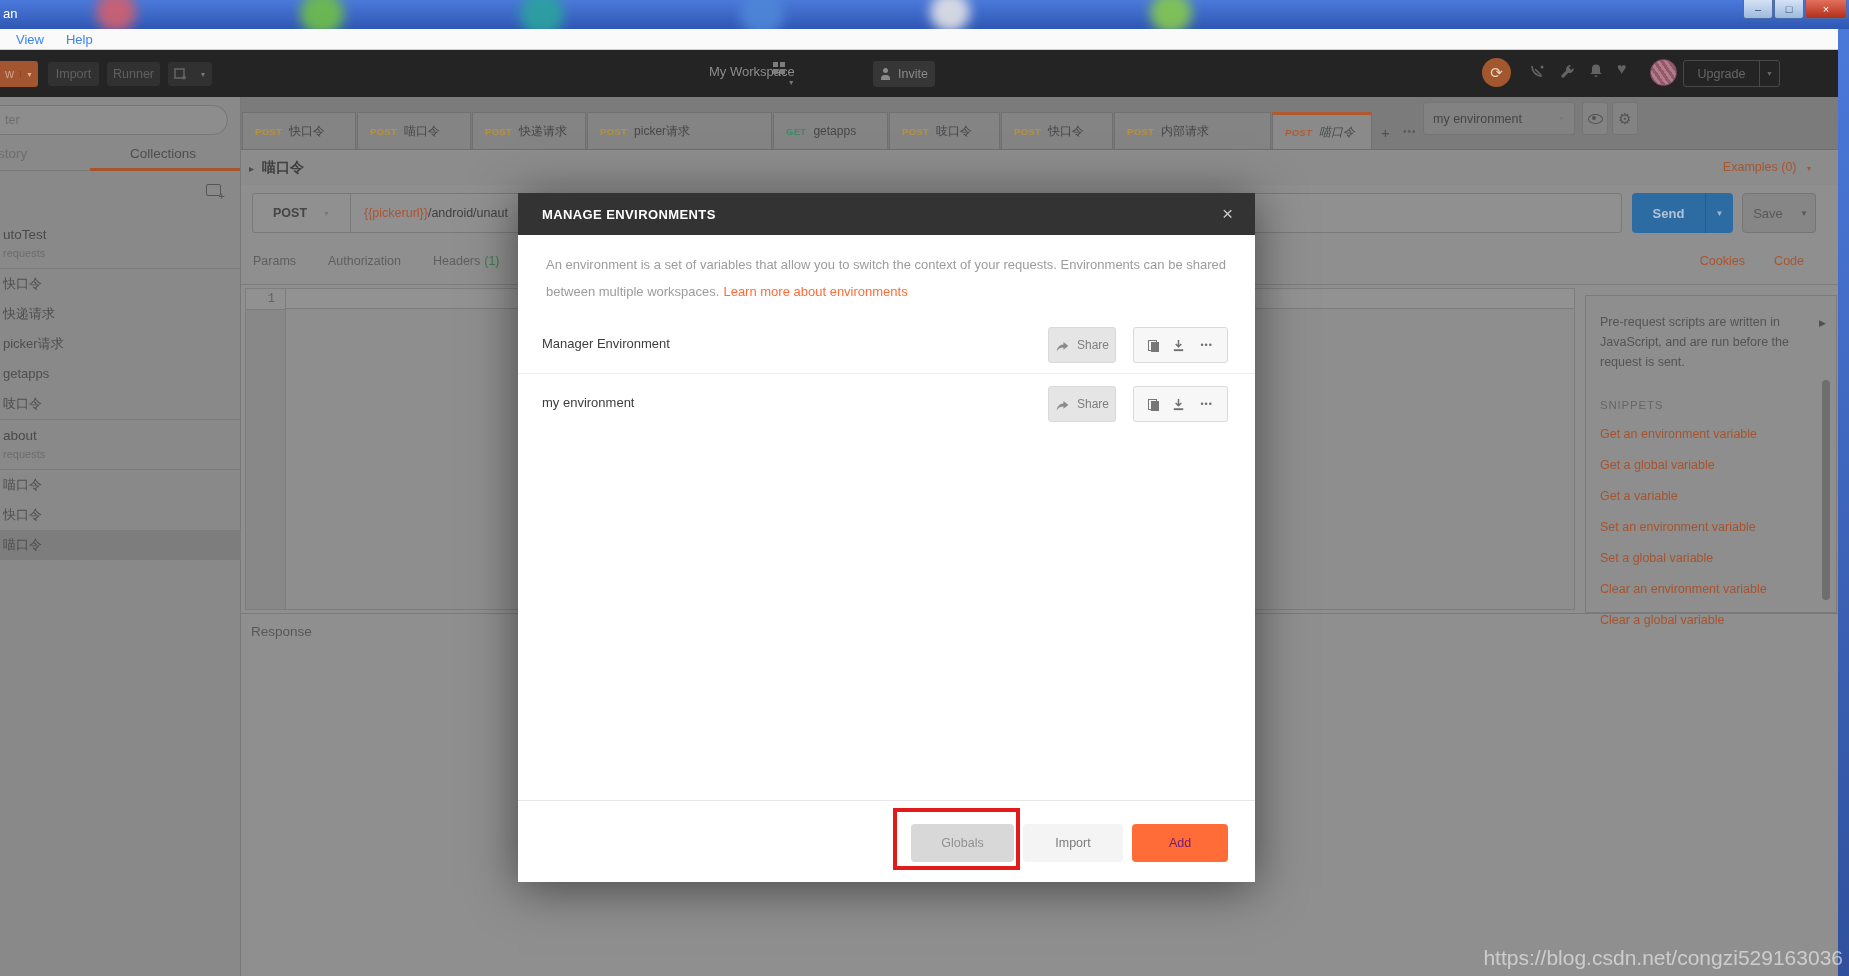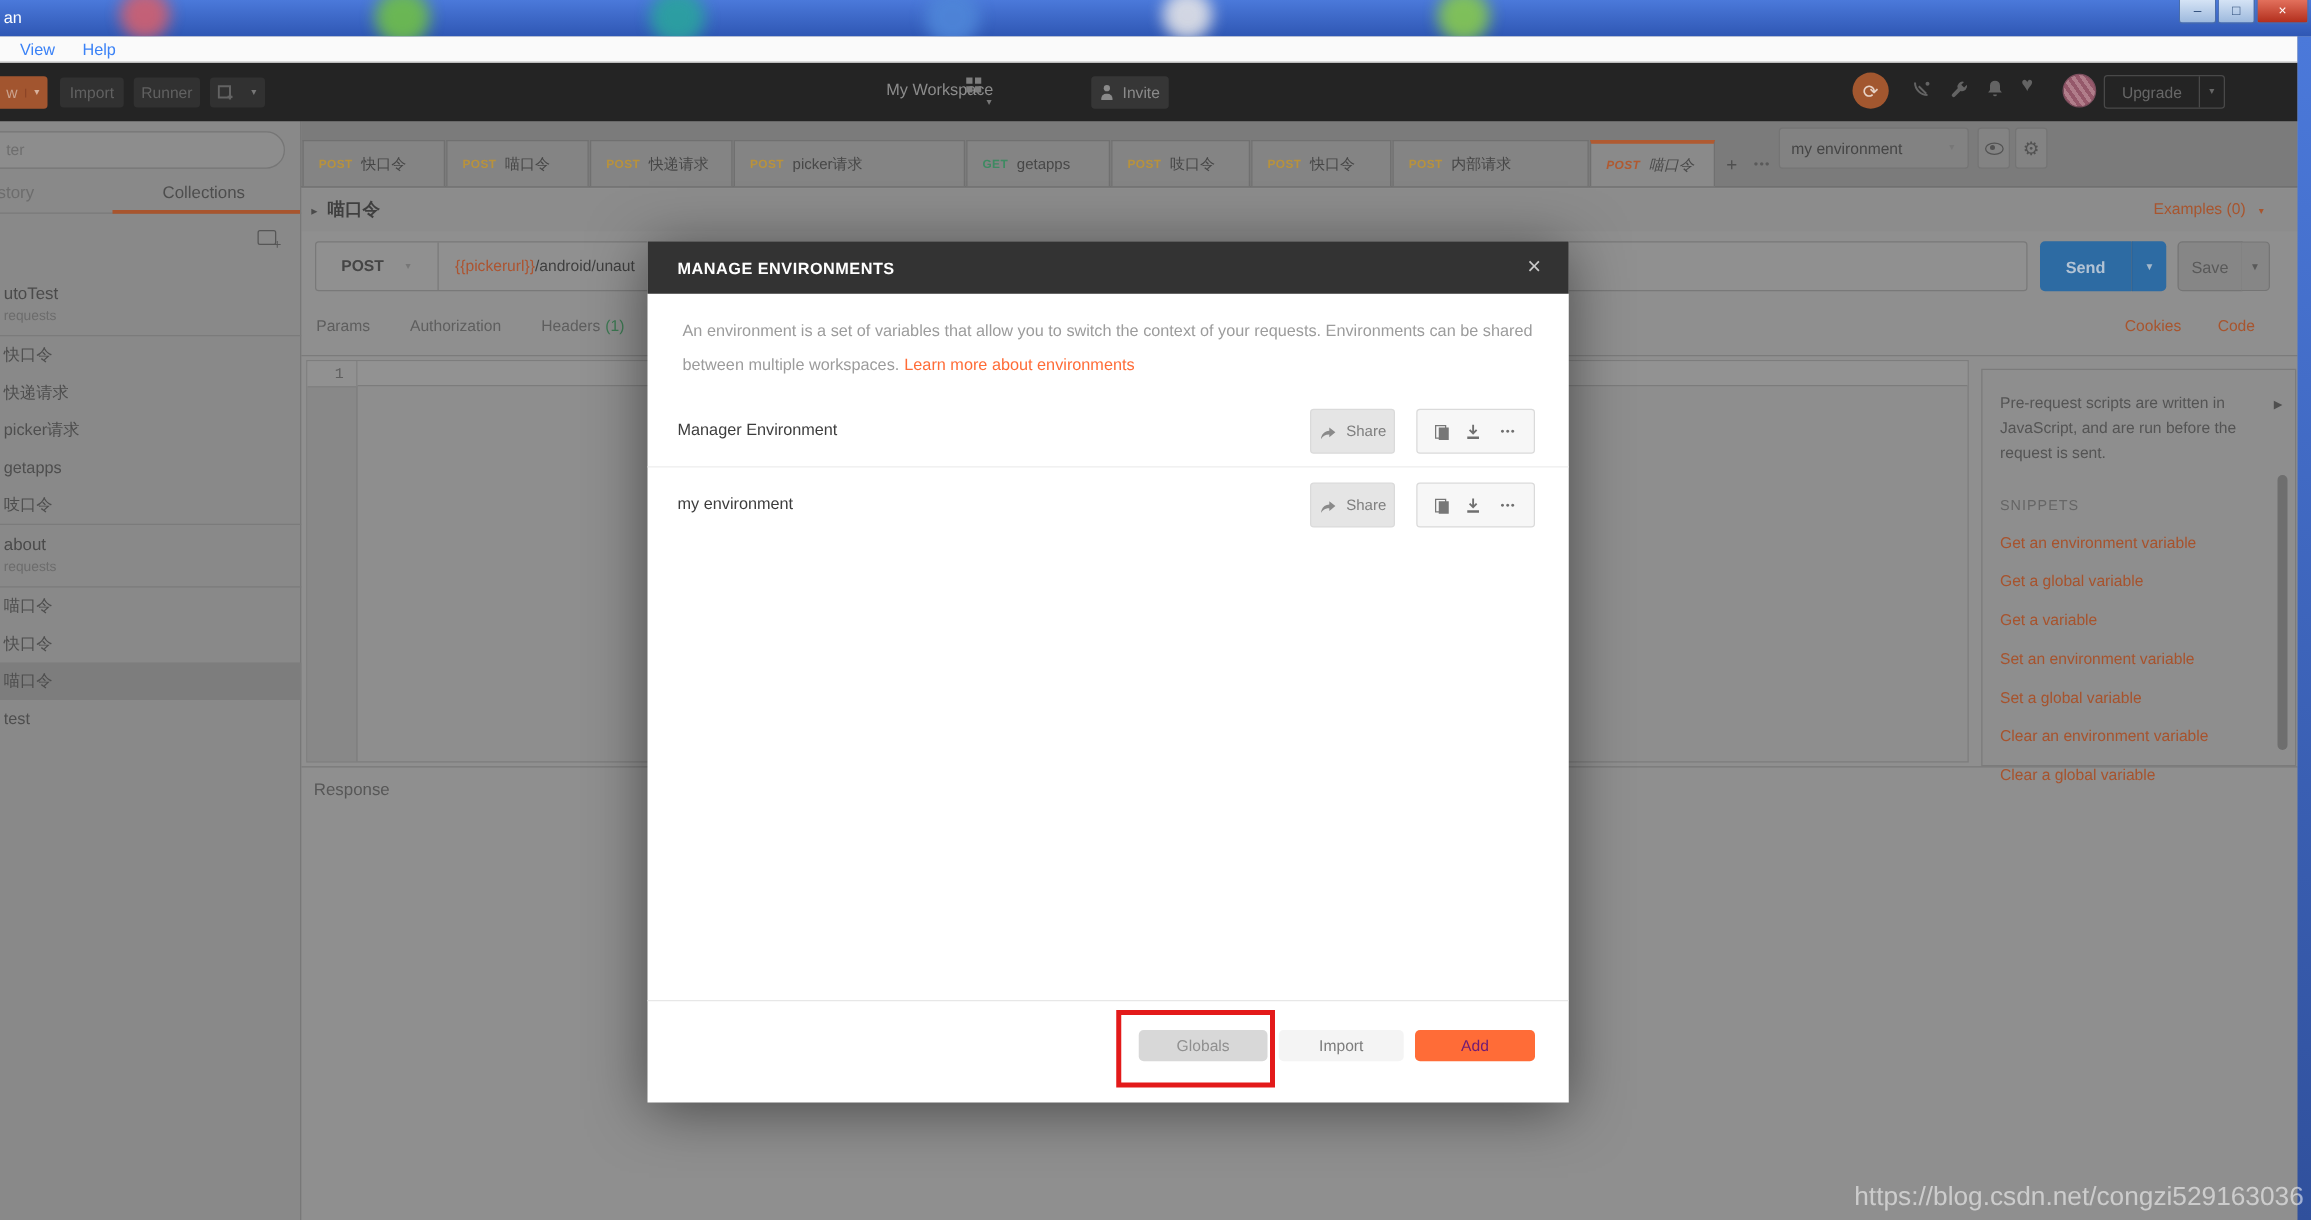--- a/index.html
+++ b/index.html
@@ -161,21 +161,21 @@
   .env-name { position:absolute; left:24px; top:20px; font-size:13px; color:#3d3d3d; }
   .share-btn { position:absolute; left:530px; top:11px; width:68px; height:36px; background:#e5e5e5;
     border:1px solid #dadada; border-radius:3px; display:flex; align-items:center; justify-content:center;
     gap:7px; font-size:12px; color:#7e7e7e;}
   .btn-group { position:absolute; left:615px; top:11px; width:95px; height:36px; background:#f7f7f7;
     border:1px solid #dadada; border-radius:3px; display:flex; align-items:center; justify-content:space-evenly; color:#6f6f6f;}
   .copy-ic { width:9px; height:11px; border:1.5px solid #777; position:relative; background:#f7f7f7;}
   .copy-ic::before { content:""; position:absolute; left:1.5px; top:1.5px; width:8px; height:10px; background:#777;}
   .grp-dots { font-size:9px; letter-spacing:1px; color:#6f6f6f; }
   .modal-footer { position:absolute; left:0; top:607px; width:100%; height:82px; border-top:1px solid #e7e7e7; }
-  .mf-btn { position:absolute; top:23px; height:25px; border-radius:4px; font-size:12.5px;
+  .mf-btn { position:absolute; top:23px; height:38px; border-radius:4px; font-size:12.5px;
     display:flex; align-items:center; justify-content:center; }
   .globals-btn { left:393px; width:103px; background:#d8d8d8; color:#909090; }
   .import-btn { left:505px; width:100px; background:#f4f4f4; color:#7c7c7c; }
   .add-btn { left:614px; width:96px; background:#ff6c37; color:#701a75; }
   .red-box { position:absolute; left:375px; top:615px; width:127px; height:62px; border:4px solid #e31a1a; }
 
   .watermark { position:absolute; right:6px; bottom:6px; font-size:21px; color:rgba(255,255,255,.55); z-index:60;}
   svg.ic { stroke:#636363; fill:none; stroke-width:1.6; }
 </style>
 </head>
@@ -281,21 +281,20 @@
     <div class="sb-req">picker请求</div>
     <div class="sb-req">getapps</div>
     <div class="sb-req">吱口令</div>
     <div class="sb-col bt">
       <div class="nm">about</div>
       <div class="sub">requests</div>
     </div>
     <div class="sb-req">喵口令</div>
     <div class="sb-req">快口令</div>
     <div class="sb-req selected">喵口令</div>
-    <div class="sb-req">test</div>
   </div>
 </div>
 
 <div class="tabstrip">
   <div class="tabs-row">
     <div class="tab" style="width:114px">
         <span class="tm m-post">POST</span>
         <span class="tl">快口令</span>
       </div>
     <div class="tab" style="width:114px">

